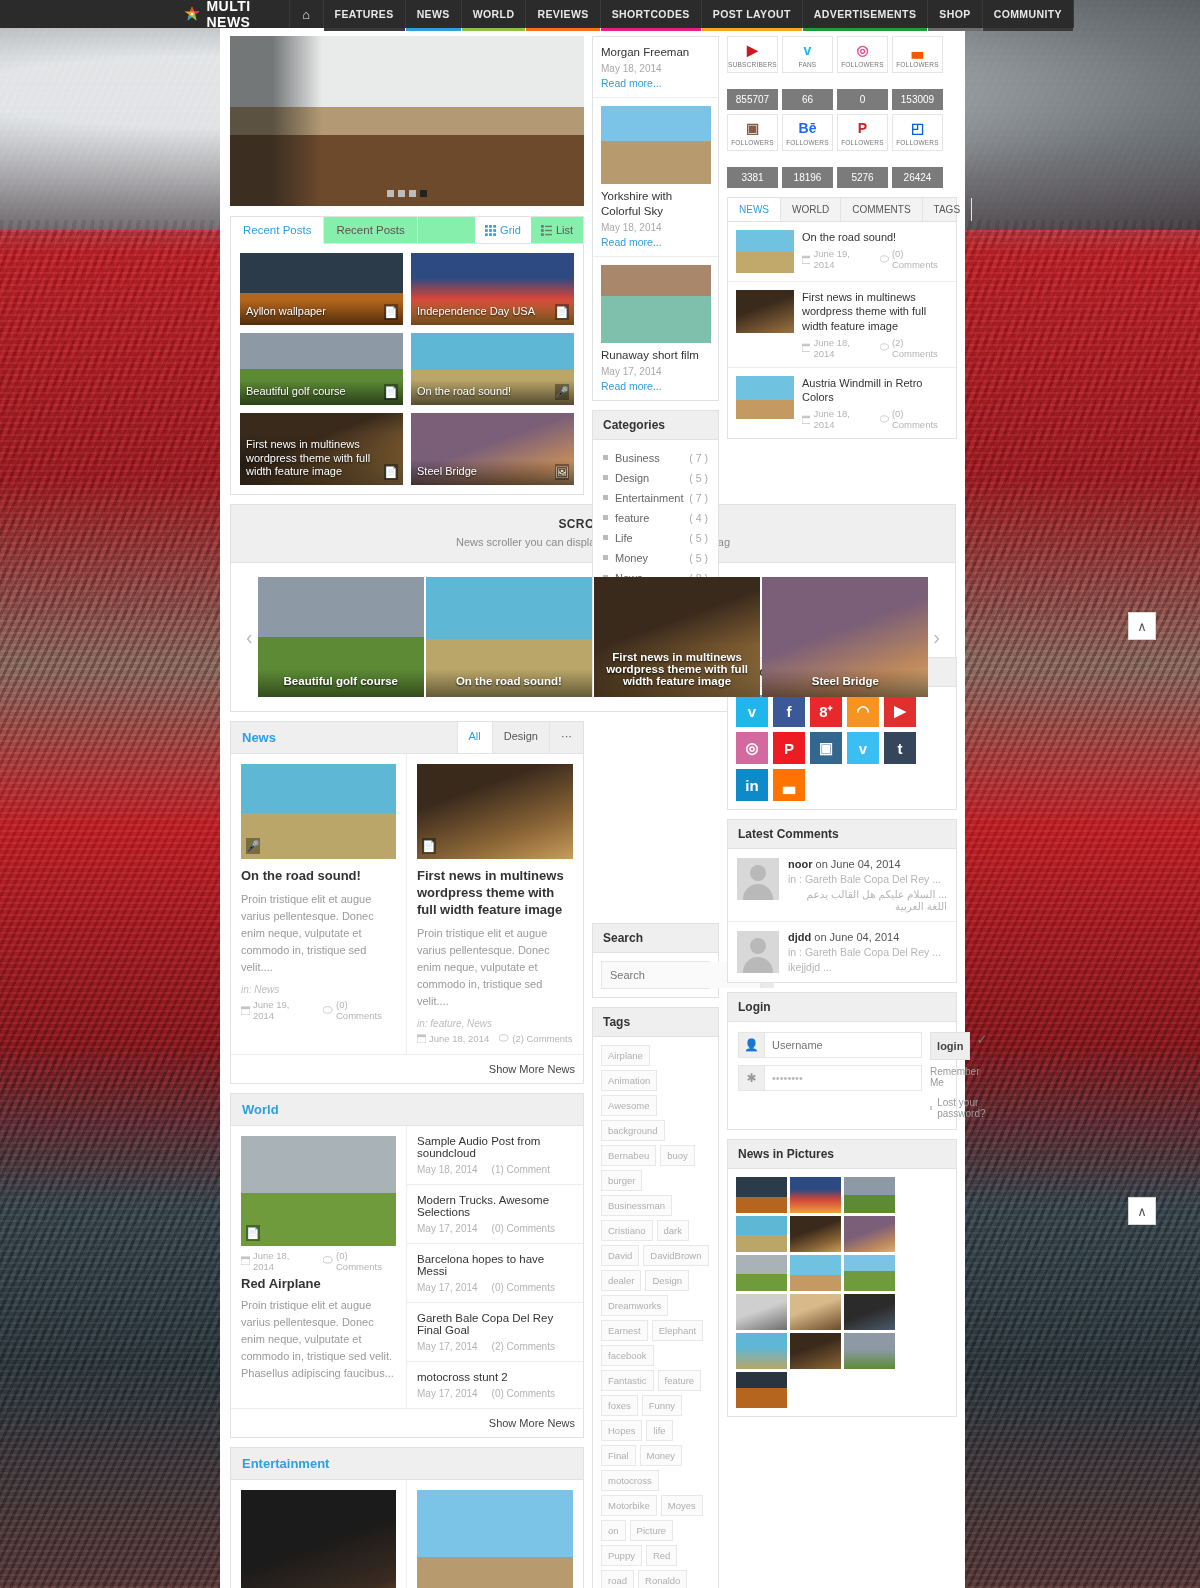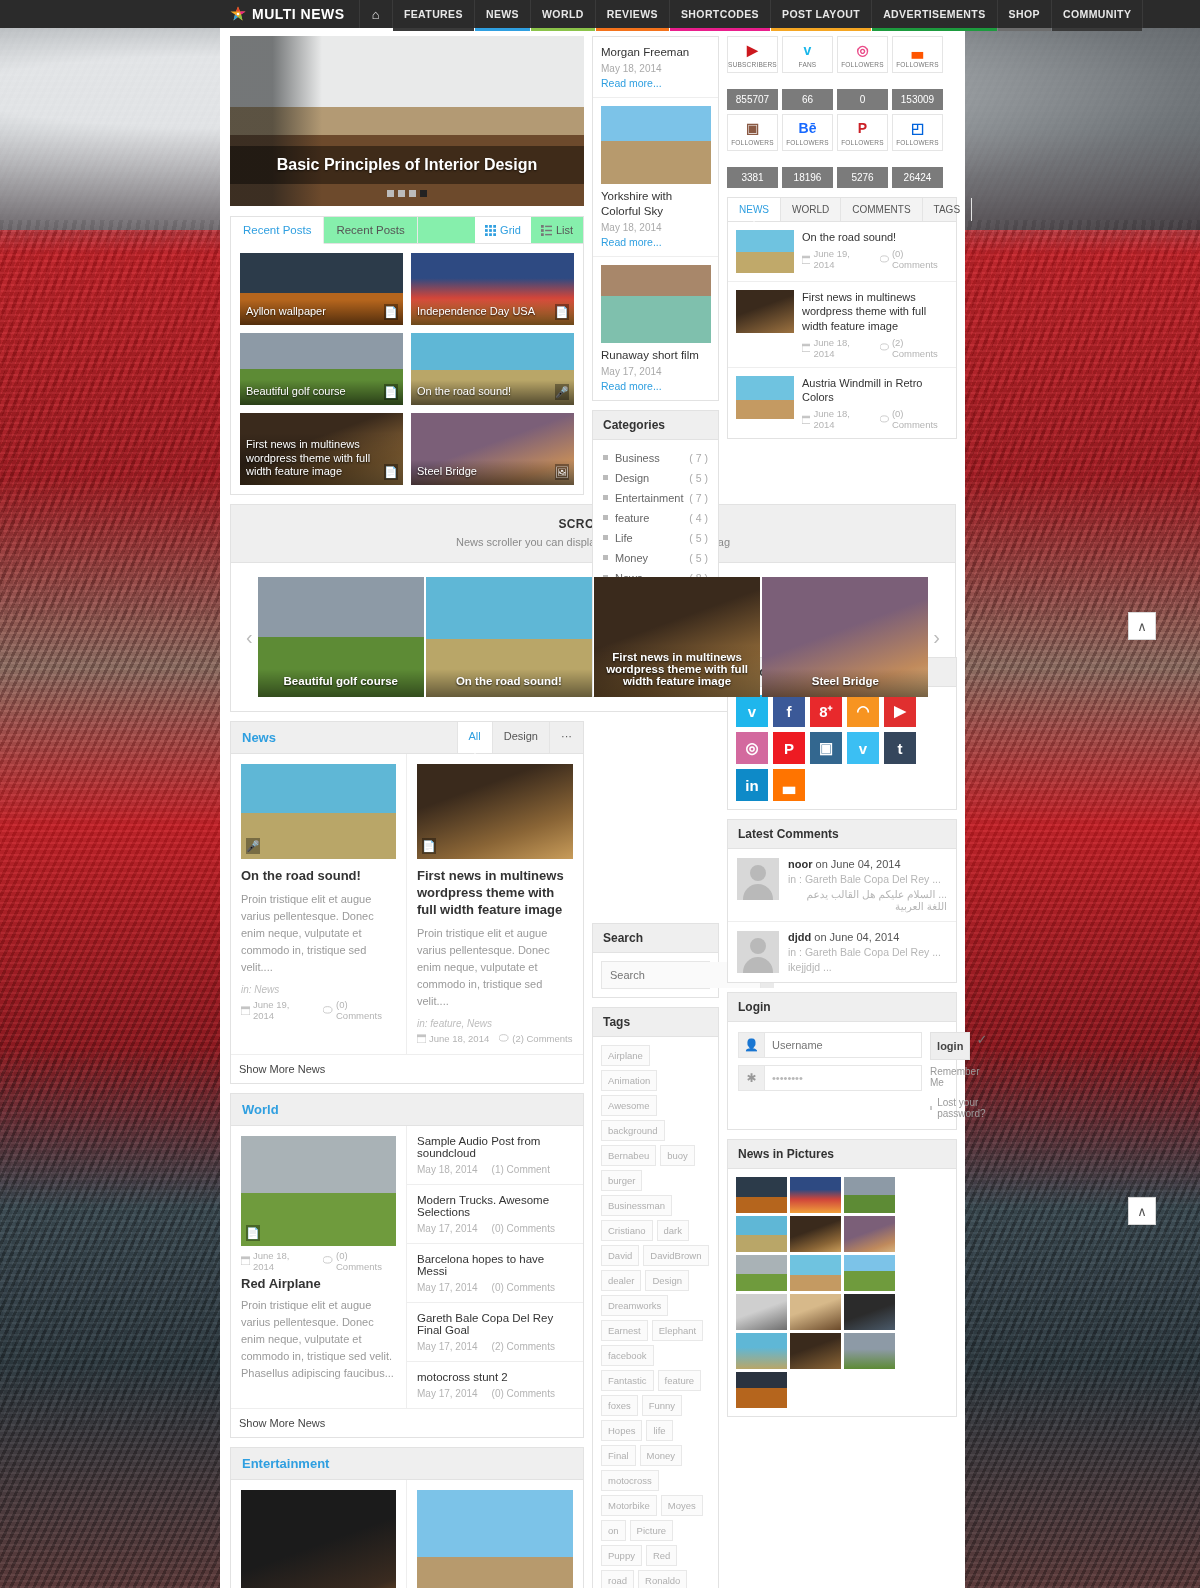--- a/index.html
+++ b/index.html
@@ -36,21 +36,21 @@
     background: repeating-linear-gradient(100deg, rgba(0,0,0,.30) 0 4px, rgba(255,255,255,.08) 4px 9px);
   }
 
   
   .page{
     position:absolute; left:220px; top:0; width:745px; min-height:1588px;
     background:#fff;
   }
   
   .topbar{
-    position:absolute; left:0; top:0; width:1200px; height:28px;
+    position:absolute; left:0; top:0; width:1074px; height:28px;
     background:#2b2b2b; z-index:50;
     display:flex; align-items:stretch;
   }
   .topbar .spacer-l{ width:220px; }
   .brand{
     display:flex; align-items:center; gap:6px; padding:0 14px 0 10px;
     color:#fff; font-weight:bold; font-size:14px; letter-spacing:.5px;
   }
   .star{
     width:16px;height:16px; position:relative; display:inline-block;
@@ -197,21 +197,21 @@
   .ftab.active{ background:#fff; color:#2f9fe0; position:relative; }
   .ftab.active:after{ content:""; position:absolute; left:50%; bottom:-7px; transform:translateX(-50%);
     border:6px solid transparent; border-top-color:#fff; }
   .twocards{ display:flex; }
   .acard{ width:50%; padding:10px; border-right:1px solid #eee; }
   .acard:last-child{ border-right:0; }
   .acard .im{ width:100%; height:95px; position:relative; }
   .acard h3{ font-size:13px; color:#333; margin:9px 0 6px; line-height:1.3; }
   .acard p{ font-size:11px; color:#9a9a9a; line-height:1.55; }
   .acard .in{ font-size:10px; color:#bdbdbd; margin-top:8px;font-style:italic; }
-  .showmore{ text-align:left; font-size:11px; color:#444; padding:8px; border-top:1px solid #eee; cursor:pointer; }
+  .showmore{ text-align:right; font-size:11px; color:#444; padding:8px; border-top:1px solid #eee; cursor:pointer; }
 
   
   .worldrow{ display:flex; }
   .worldleft{ width:50%; padding:10px; border-right:1px solid #eee; }
   .worldleft .im{ width:100%;height:110px; position:relative; }
   .worldleft h3{ font-size:13px; color:#333; margin:4px 0 6px; }
   .worldleft p{ font-size:11px; color:#9a9a9a; line-height:1.55; }
   .worldright{ width:50%; }
   .wrow{ padding:9px 10px; border-bottom:1px solid #eee; }
   .wrow:last-child{ border-bottom:0; }
@@ -306,21 +306,20 @@
 <div class="page">
 
   <div class="cols" style="padding-top:28px;">
 
     <div class="col-main">
 
       <div class="slider">
         <div class="img">
           <div class="room"></div>
         </div>
-        <div class="cap">Basic Principles of Interior Design</div>
         <div class="dots">
           <i></i><i></i><i></i><i class="on"></i>
         </div>
       </div>
 
       <div class="widget" style="margin:10px 0 9px 10px; width:354px;">
         <div class="tabbar">
           <div class="tab active">Recent Posts</div>
           <div class="tab">Recent Posts</div>
           <div class="right">

